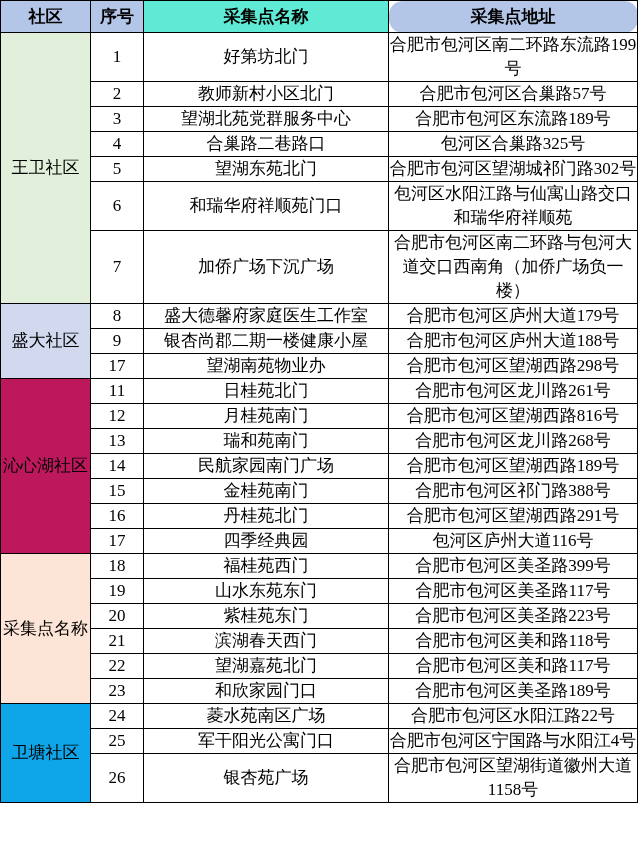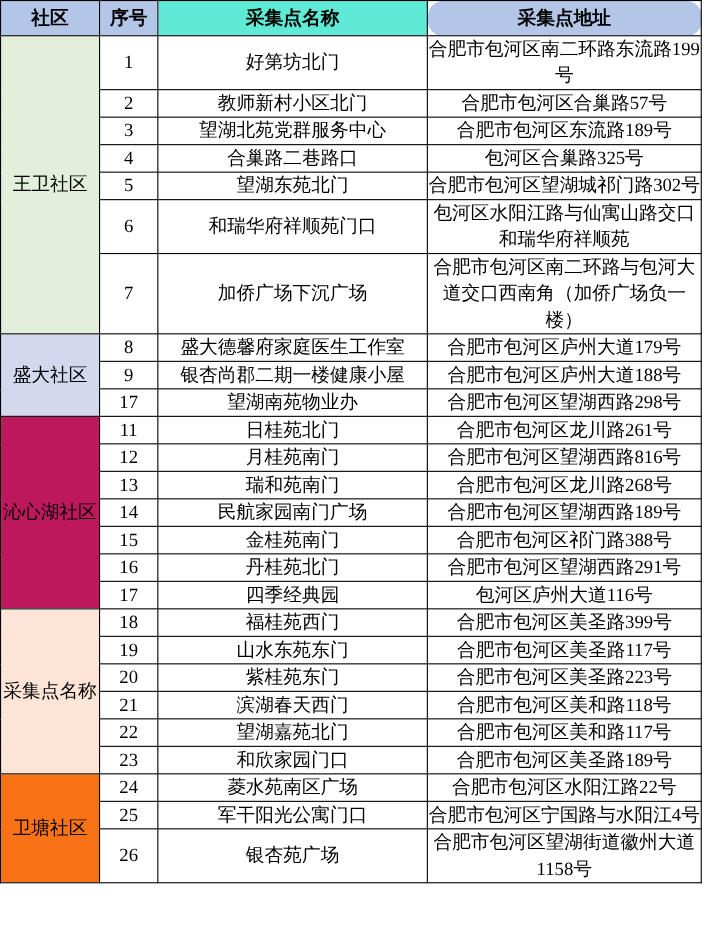--- a/index.html
+++ b/index.html
@@ -183,21 +183,21 @@
         <td class="serial-cell">22</td>
         <td class="name-cell">望湖嘉苑北门</td>
         <td class="address-cell">合肥市包河区美和路117号</td>
       </tr>
       <tr>
         <td class="serial-cell">23</td>
         <td class="name-cell">和欣家园门口</td>
         <td class="address-cell">合肥市包河区美圣路189号</td>
       </tr>
       <tr>
-        <td class="community-cell" rowspan="3" style="background: #f97316;">卫塘社区</td>
+        <td class="community-cell" rowspan="3" style="background: #0ea5e9;">卫塘社区</td>
         <td class="serial-cell">24</td>
         <td class="name-cell">菱水苑南区广场</td>
         <td class="address-cell">合肥市包河区水阳江路22号</td>
       </tr>
       <tr>
         <td class="serial-cell">25</td>
         <td class="name-cell">军干阳光公寓门口</td>
         <td class="address-cell">合肥市包河区宁国路与水阳江4号</td>
       </tr>
       <tr>

